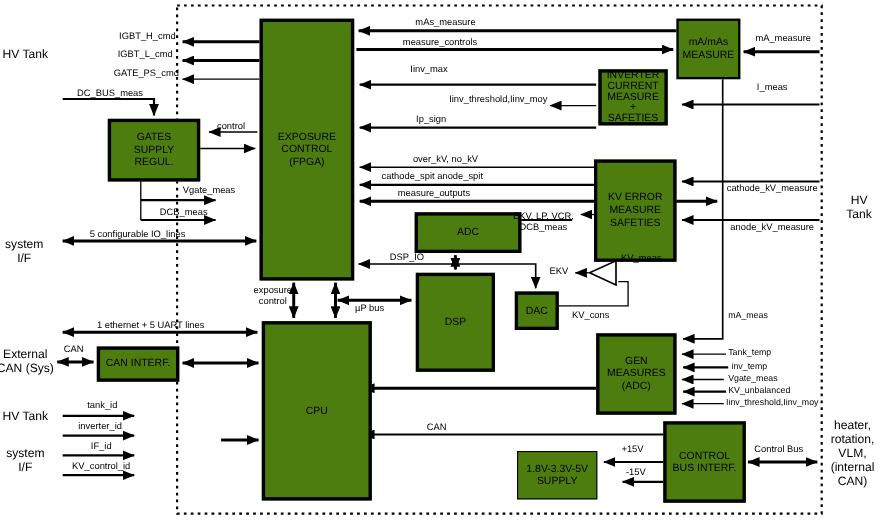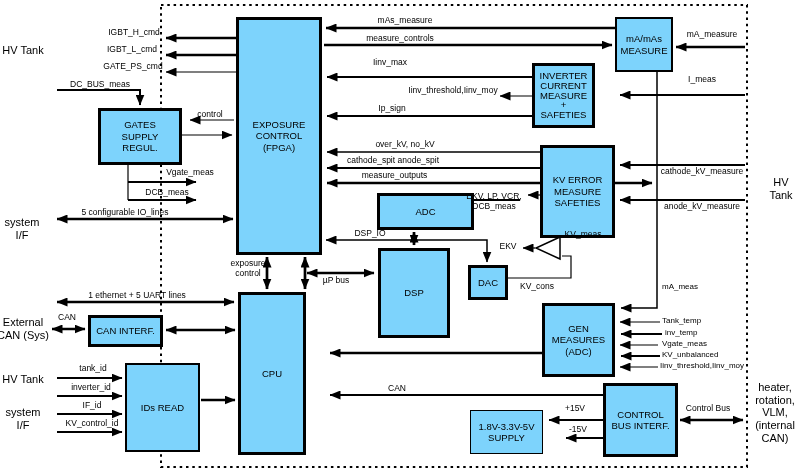--- a/index.html
+++ b/index.html
@@ -1,19 +1,19 @@
 <!DOCTYPE html>
 <html><head>
 <meta charset="utf-8">
 <style>
   html,body{margin:0;padding:0;background:#fff;}
   #stage{position:relative;width:800px;height:475px;background:#fff;overflow:hidden;
          font-family:"Liberation Sans",sans-serif;color:#000;}
   #wires{position:absolute;left:0;top:0;}
-  .blk{position:absolute;box-sizing:border-box;background:#7dd3fc;border:3px solid #000;
+  .blk{position:absolute;box-sizing:border-box;background:#4d7c0f;border:3px solid #000;
        display:flex;align-items:center;justify-content:center;text-align:center;
        font-size:9.5px;line-height:1.2;white-space:pre-line;z-index:2;}
   .blk.b2{border-width:2px;}
   .blk.b1{border-width:1.5px;}
   .lbl{position:absolute;font-size:8.5px;line-height:1.15;white-space:pre-line;
        text-align:center;transform:translateX(-50%);z-index:3;}
   .lbl.left{transform:none;text-align:left;font-size:8px;}
   .lbl.ext{font-size:11px;}
 </style>
 </head>
@@ -94,37 +94,36 @@
   </svg>
 
   <div class="blk" style="left:236px;top:17px;width:86px;height:238px;">EXPOSURE
 CONTROL
 (FPGA)</div>
   <div class="blk" style="left:98px;top:108px;width:84px;height:57px;">GATES
 SUPPLY
 REGUL.</div>
   <div class="blk b2" style="left:615px;top:17px;width:58px;height:55px;">mA/mAs
 MEASURE</div>
-  <div class="blk" style="left:532px;top:63px;width:63px;height:65px;line-height:1.05;">INVERTER
+  <div class="blk" style="left:544px;top:63px;width:63px;height:51px;line-height:1.05;">INVERTER
 CURRENT
 MEASURE
 +
 SAFETIES</div>
   <div class="blk" style="left:540px;top:145px;width:75px;height:93px;">KV ERROR
 MEASURE
 SAFETIES</div>
   <div class="blk" style="left:377px;top:193px;width:97px;height:37px;">ADC</div>
   <div class="blk" style="left:378px;top:248px;width:72px;height:90px;">DSP</div>
   <div class="blk" style="left:468px;top:265px;width:40px;height:35px;">DAC</div>
   <div class="blk" style="left:542px;top:303px;width:73px;height:74px;">GEN
 MEASURES
 (ADC)</div>
-  <div class="blk" style="left:238px;top:292px;width:68px;height:163px;">CPU</div>
+  <div class="blk" style="left:238px;top:292px;width:100px;height:163px;">CPU</div>
   <div class="blk" style="left:88px;top:315px;width:75px;height:32px;">CAN INTERF.</div>
-  <div class="blk b2" style="left:125px;top:363px;width:75px;height:89px;">IDs READ</div>
   <div class="blk b1" style="left:470px;top:410px;width:73px;height:44px;">1.8V-3.3V-5V
 SUPPLY</div>
   <div class="blk" style="left:603px;top:383px;width:75px;height:74px;">CONTROL
 BUS INTERF.</div>
 
   <div class="lbl" style="left:134px;top:28px;">IGBT_H_cmd</div>
   <div class="lbl" style="left:132px;top:45px;">IGBT_L_cmd</div>
   <div class="lbl" style="left:133px;top:62px;">GATE_PS_cmd</div>
   <div class="lbl" style="left:100px;top:80px;">DC_BUS_meas</div>
   <div class="lbl" style="left:210px;top:110px;">control</div>

